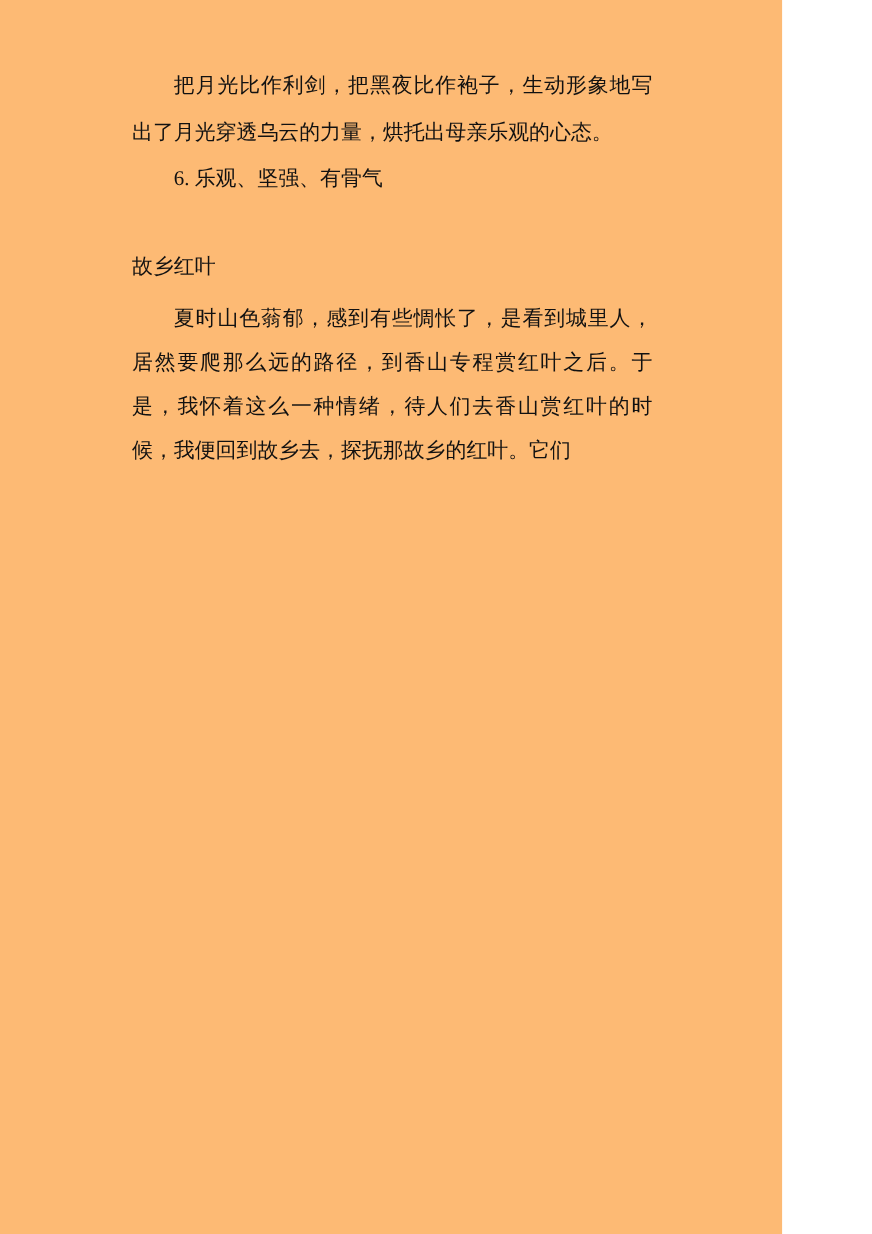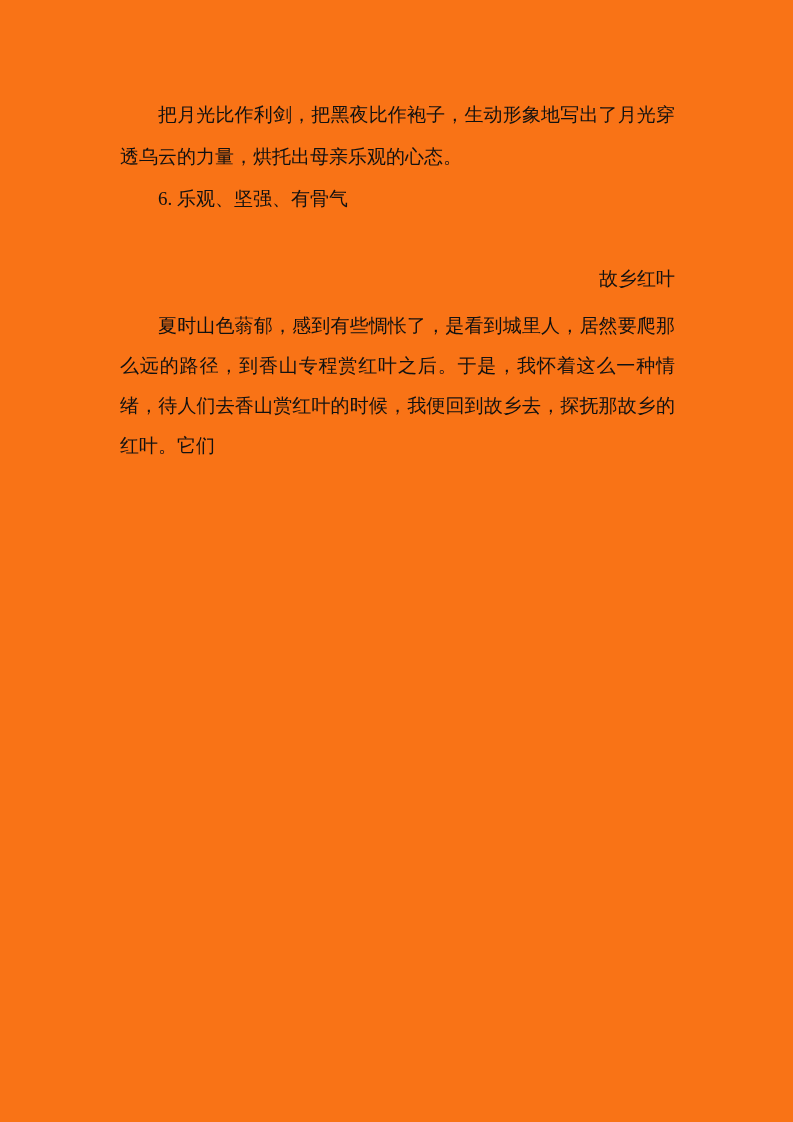--- a/index.html
+++ b/index.html
@@ -8,43 +8,43 @@
     background: #ffffff;
   }
   body {
     width: 793px;
     height: 1122px;
     font-family: "Liberation Serif", "DejaVu Serif", serif;
     color: #111111;
   }
   .page {
     box-sizing: border-box;
-    width: 793px;
+    width: 711px;
     height: 1122px;
-    padding: 94px 118px 30px 120px;
-    background: #f97316;
+    padding: 58px 118px 30px 120px;
+    background: #fdba74;
     overflow: hidden;
   }
   .para {
     margin: 0;
     font-size: 19px;
     text-indent: 2em;
     text-align: justify;
     color: #111111;
   }
   .intro {
     line-height: 42px;
   }
   .essay {
     line-height: 40px;
   }
   .essay-title {
     font-size: 19px;
     font-weight: normal;
-    text-align: right;
+    text-align: left;
     margin: 38px 0 6px 0;
     line-height: 42px;
     color: #111111;
   }
 </style>
 </head>
 <body>
 
 <div class="page">
   <p class="para intro">把月光比作利剑，把黑夜比作袍子，生动形象地写出了月光穿透乌云的力量，烘托出母亲乐观的心态。</p>

